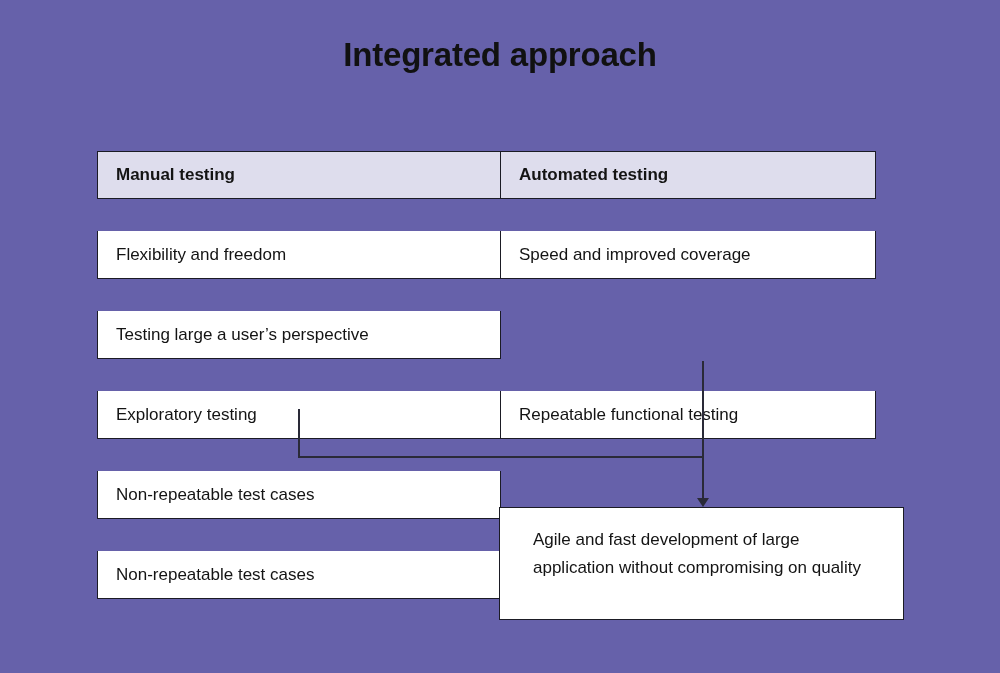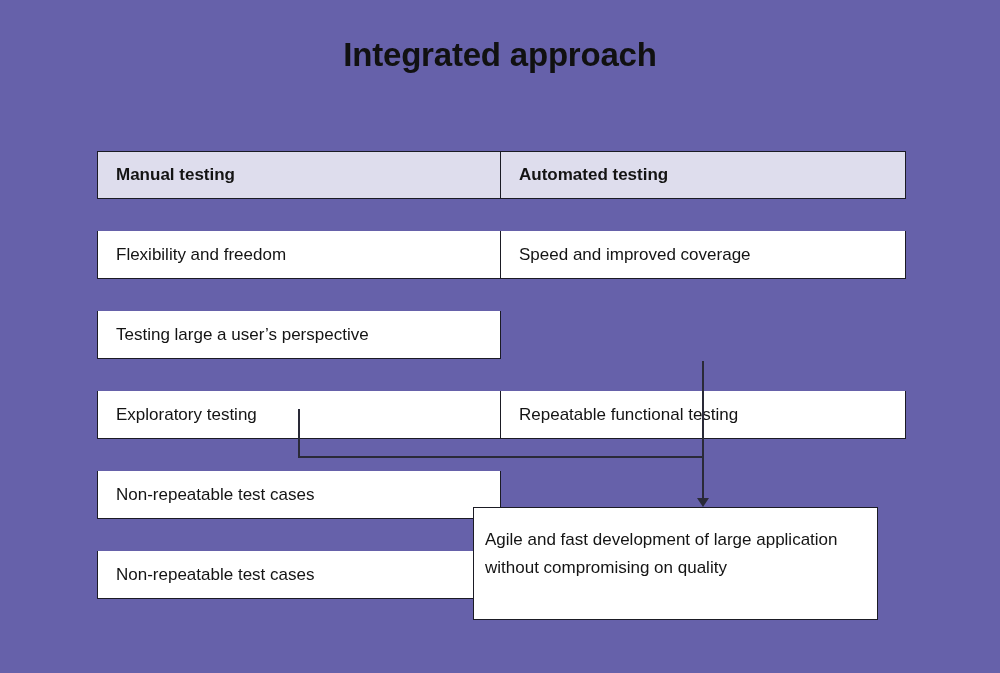--- a/index.html
+++ b/index.html
@@ -52,21 +52,21 @@
     border: 1px solid #1b1b24;
     background: #ffffff;
     display: flex;
     align-items: center;
     padding-left: 18px;
     font-size: 17px;
     color: #141414;
     line-height: 1.25;
   }
   .cell.left  { left: 0;   width: 404px; }
-  .cell.right { left: 403px; width: 406px; }
+  .cell.right { left: 403px; width: 376px; }
   .cell.header {
     background: #dedded;
     font-weight: bold;
   }
   .table-row.body-row .cell { border-top: none; }
   .cell.empty-right {
     background: transparent;
     border: none;
   }
 
@@ -100,28 +100,28 @@
     width: 0;
     height: 0;
     border-left: 6px solid transparent;
     border-right: 6px solid transparent;
     border-top: 9px solid #2a2a38;
   }
 
   
   #result-box {
     position: absolute;
-    left: 473px;
+    left: 499px;
     top: 507px;
     width: 405px;
     height: 113px;
     box-sizing: border-box;
     border: 1px solid #1b1b24;
     background: #ffffff;
-    padding: 18px 20px 0 11px;
+    padding: 18px 20px 0 33px;
     font-size: 17px;
     color: #141414;
     line-height: 1.62;
   }
 </style>
 </head>
 <body>
 
 <div id="canvas">
 

